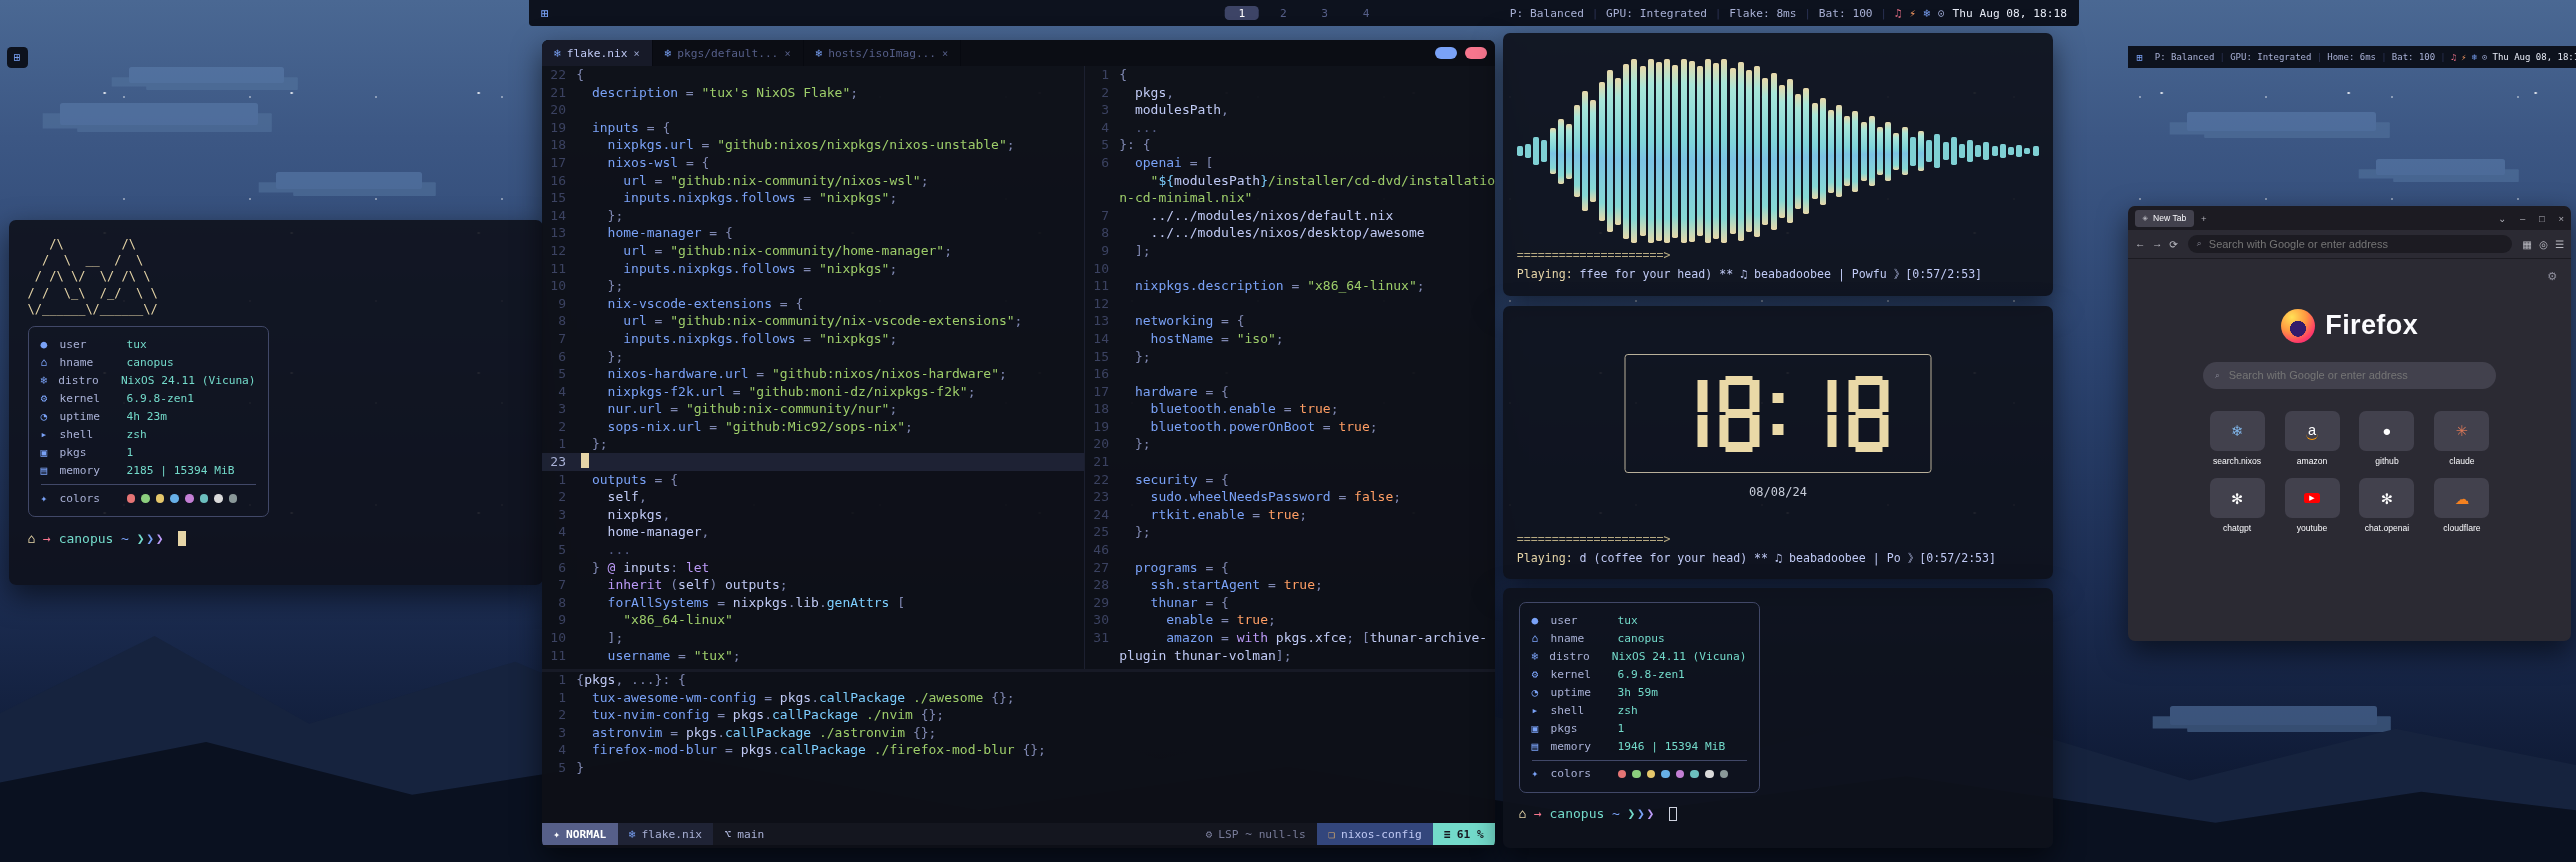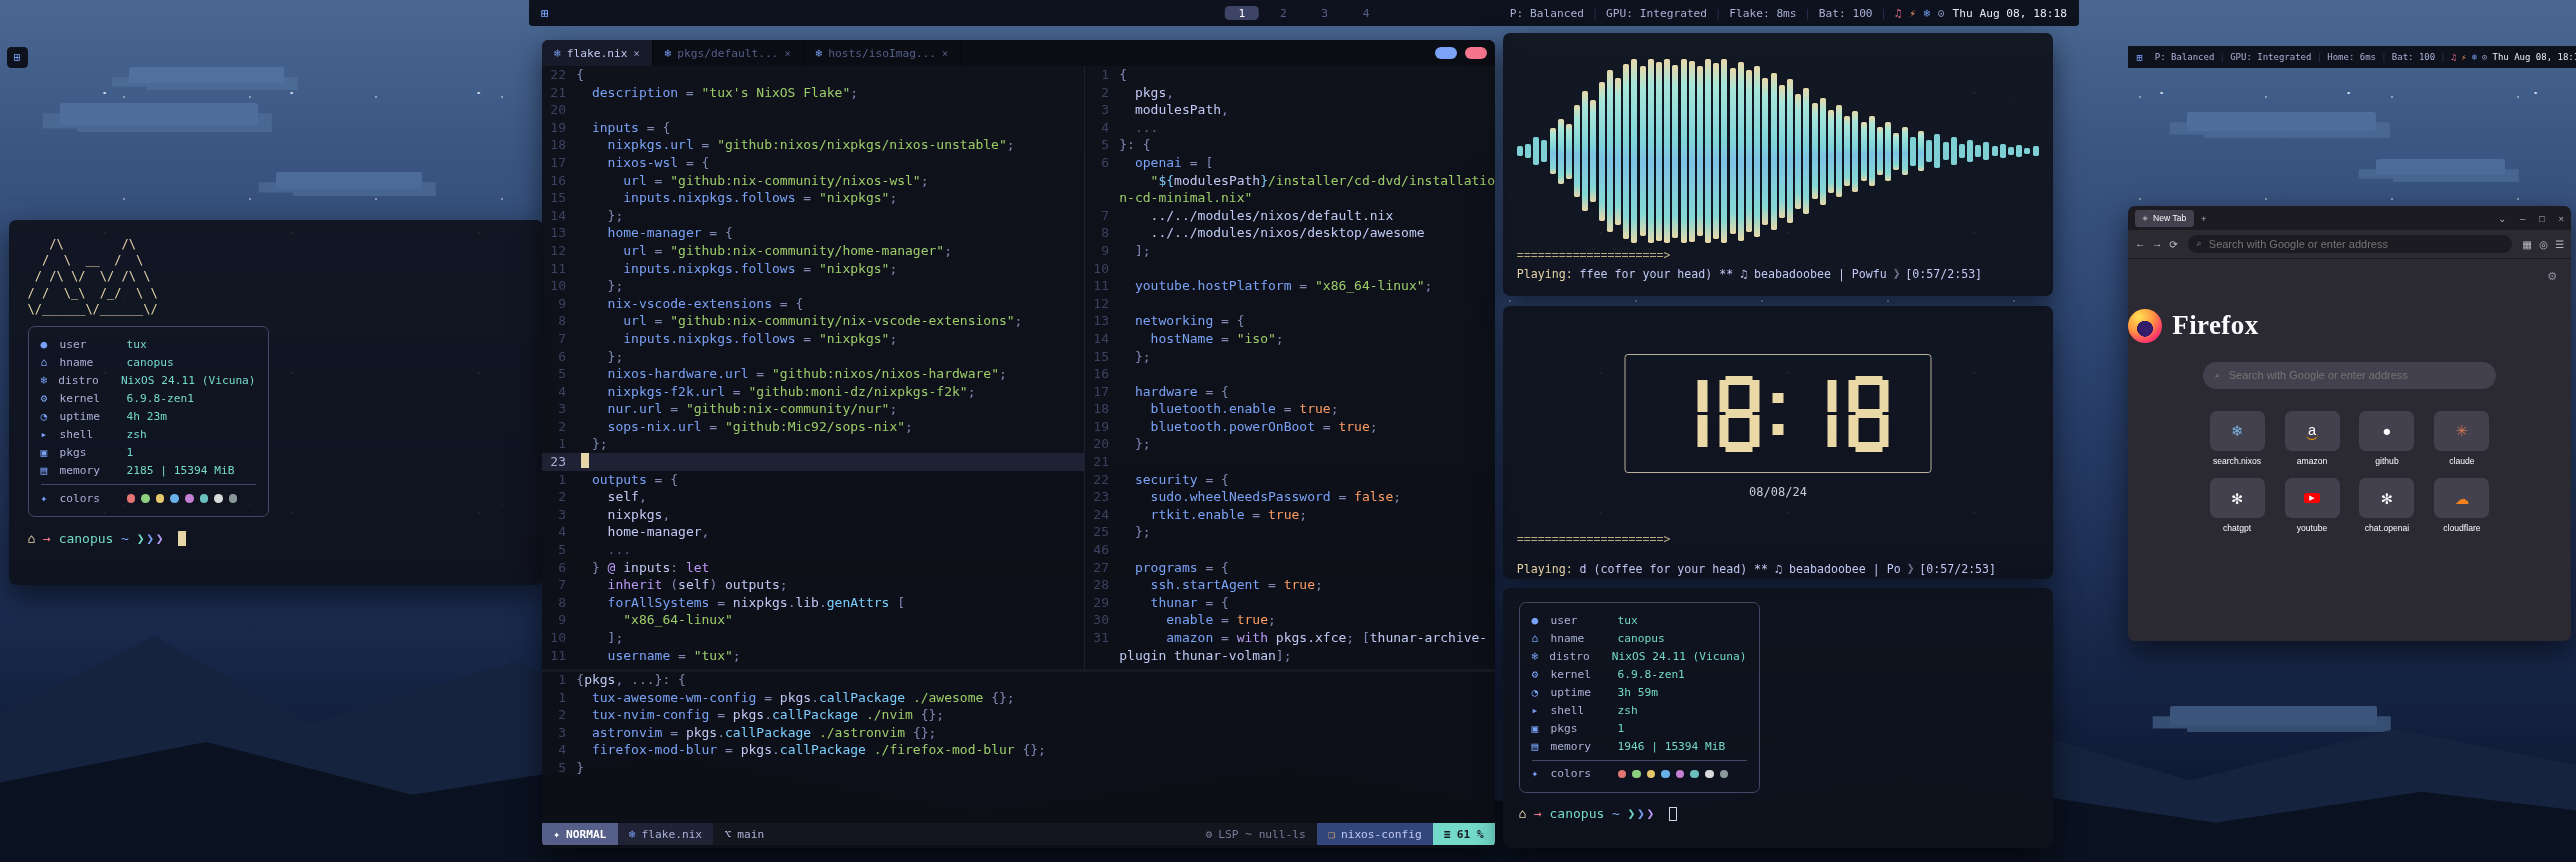--- a/index.html
+++ b/index.html
@@ -90,21 +90,21 @@
   #term-cava{top:33px;height:263px;}
   #term-clock{top:306px;height:273px;}
   #term-fetch{top:588px;height:260px;padding:13.8px 15.5px;}
   .wave{position:absolute;left:13.8px;top:24px;right:13.8px;height:188px;display:flex;align-items:center;gap:2.2px;}
   .cbar{width:6px;border-radius:1.7px;background:linear-gradient(180deg,#e8d8a9 0%,#a8e6d9 13%,#7fd4da 45%,#7cc3e4 55%,#86d8d4 87%,#e8d8a9 100%);}
   .cbar.small{background:#7fd0d4;}
   .progress{position:absolute;left:13.8px;color:#b8ab82;font-size:11.6px;white-space:pre;}
   .playing{position:absolute;left:13.8px;font-size:11.6px;white-space:pre;color:#c0caf5;}
   .play-label{color:#e6d5a7;}
   #term-cava .progress{top:215px;} #term-cava .playing{top:234px;}
-  #term-clock .progress{top:226px;} #term-clock .playing{top:256px;}
+  #term-clock .progress{top:226px;} #term-clock .playing{top:245px;}
   .clock-box{position:absolute;left:50%;transform:translateX(-50%);top:48px;width:305px;height:117px;border:0.9px solid #b9b09a;border-radius:3.4px;
     display:flex;align-items:center;justify-content:center;gap:12px;}
   .digit{position:relative;width:40px;height:76px;}
   .seg{position:absolute;background:#ead9a7;}
   .seg-a{left:6.9px;right:6.9px;top:0;height:9.5px;}
   .seg-b{right:0;top:4.3px;width:9.5px;height:32px;}
   .seg-c{right:0;bottom:4.3px;width:9.5px;height:32px;}
   .seg-d{left:6.9px;right:6.9px;bottom:0;height:9.5px;}
   .seg-e{left:0;bottom:4.3px;width:9.5px;height:32px;}
   .seg-f{left:0;top:4.3px;width:9.5px;height:32px;}
@@ -121,21 +121,21 @@
   .fx-plus,.fx-caret{color:#b1b1b9;font-size:9.5px;}
   .fx-sp{flex:1;}
   .fx-ctl{color:#b1b1b9;font-size:9.5px;margin-left:6.9px;}
   .fx-toolbar{height:27.6px;background:#2b2a33;border-bottom:0.9px solid #1c1b22;display:flex;align-items:center;padding:0 6.9px;gap:6.9px;}
   .fx-nav{color:#b8b8c0;font-size:10.3px;}
   .fx-address{flex:1;height:18px;border-radius:9.5px;background:#1c1b22;display:flex;align-items:center;gap:5.2px;padding:0 8.6px;margin:0 3.4px;}
   .fx-address input, .fx-search input{background:transparent;border:none;outline:none;color:#8f8f9d;font-size:11px;width:100%;font-family:"Liberation Sans",sans-serif;}
   .mag{color:#8f8f9d;font-size:8.6px;}
   .fx-content{position:relative;height:382px;}
   .fx-gear{position:absolute;top:11.2px;right:13.8px;color:#8f8f9d;font-size:11.2px;}
-  .fx-brand{display:flex;align-items:center;gap:10.3px;padding-top:50px;font-family:Liberation Serif, serif;}
+  .fx-brand{display:flex;align-items:center;justify-content:center;gap:10.3px;padding-top:50px;}
   .fx-logo{width:34px;height:34px;border-radius:50%;
     background:radial-gradient(circle at 50% 58%,#341b6b 0 30%,rgba(0,0,0,0) 31%),radial-gradient(circle at 32% 24%,#ffe156,#ff9640 42%,#ff3d67 72%,#e31587 100%);}
   .fx-word{color:#fbfbfe;font-size:27px;font-weight:bold;letter-spacing:0.4px;}
   .fx-search{width:293px;height:27px;border-radius:13.8px;background:#42414d;margin:19px auto 0;display:flex;align-items:center;gap:6.9px;padding:0 12px;box-sizing:border-box;}
   .fx-grid{width:293px;margin:22.4px auto 0;display:grid;grid-template-columns:repeat(4,1fr);row-gap:12px;column-gap:6.9px;}
   .tile{display:flex;flex-direction:column;align-items:center;}
   .tile-box{width:55px;height:40px;border-radius:6.9px;background:#42414d;display:flex;flex-direction:column;align-items:center;justify-content:center;font-size:14.6px;}
   .tile-label{margin-top:5.2px;color:#fbfbfe;font-size:8.6px;}
   .chip{background:#ff0000;color:#fff;border-radius:2.6px;font-size:6.9px;padding:0.9px 5.2px;}
   .smile{width:12px;height:5.2px;border-bottom:1.7px solid #ff9900;border-radius:0 0 8.6px 8.6px;margin-top:-3.4px;}
@@ -478,21 +478,21 @@
           <div class="cline">
             <span class="lnum">9</span>
             <span class="lcode"><span class="tk-t">  </span><span class="tk-p">];</span></span>
           </div>
           <div class="cline">
             <span class="lnum">10</span>
             <span class="lcode"></span>
           </div>
           <div class="cline">
             <span class="lnum">11</span>
-            <span class="lcode"><span class="tk-t">  </span><span class="tk-a">youtube.hostPlatform</span><span class="tk-p"> = </span><span class="tk-s">"x86_64-linux"</span><span class="tk-p">;</span></span>
+            <span class="lcode"><span class="tk-t">  </span><span class="tk-a">nixpkgs.description</span><span class="tk-p"> = </span><span class="tk-s">"x86_64-linux"</span><span class="tk-p">;</span></span>
           </div>
           <div class="cline">
             <span class="lnum">12</span>
             <span class="lcode"></span>
           </div>
           <div class="cline">
             <span class="lnum">13</span>
             <span class="lcode"><span class="tk-t">  </span><span class="tk-a">networking</span><span class="tk-p"> = {</span></span>
           </div>
           <div class="cline">

